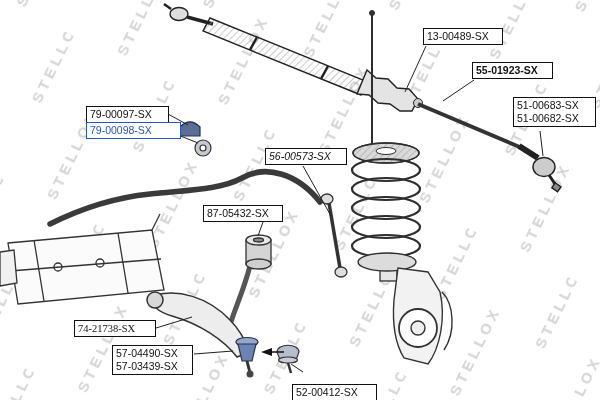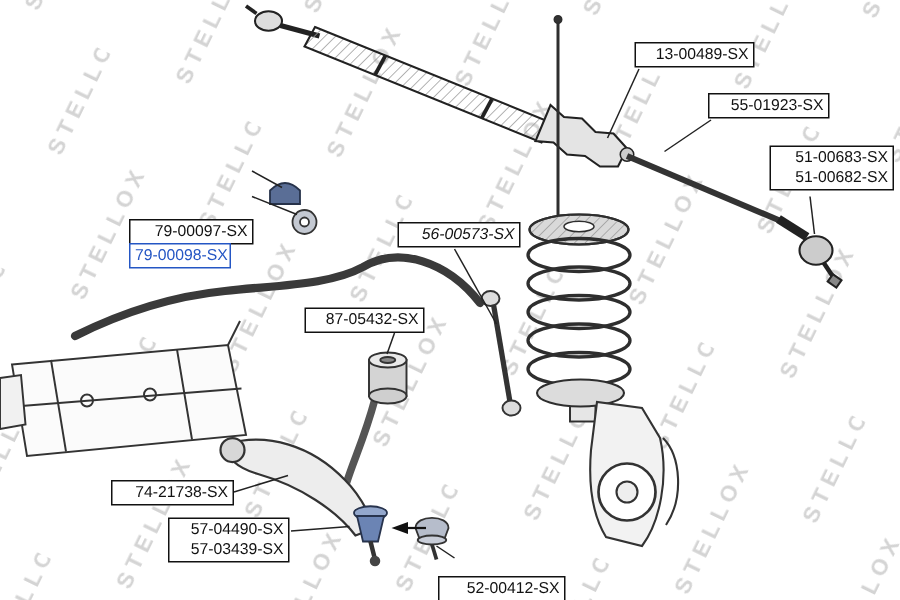--- a/index.html
+++ b/index.html
@@ -12,26 +12,26 @@
   .wm-layer, .art { position:absolute; left:0; top:0; }
   .wmtext {
     font-family:"Liberation Sans", sans-serif;
     font-weight:bold; font-size:15px; letter-spacing:4px;
     fill:#d4d4d4;
   }
   .lbl {
     position:absolute; z-index:3;
     background:#ffffff; border:1px solid #111111;
     font-size:10.5px; line-height:13px; color:#111111;
-    padding:1px 3px; text-align:right; white-space:nowrap;
+    padding:1px 3px; text-align:left; white-space:nowrap;
     cursor:pointer;
   }
   .lbl .row { display:block; }
   .lbl.blue { color:#2456c4; border-color:#2456c4; }
-  .stack { position:absolute; z-index:3;margin-top:40px; }
+  .stack { position:absolute; z-index:3; }
   .stack .lbl { position:static; display:block; }
   .stack .lbl + .lbl { margin-top:-1px; }
 </style>
 </head>
 <body>
 
 <div class="stage">
 
   <svg class="wm-layer" width="600" height="400">
     <defs>
@@ -165,47 +165,47 @@
       <line x1="156" y1="328" x2="192" y2="317"></line>
       <line x1="194" y1="354" x2="233" y2="351"></line>
       <line x1="303" y1="372" x2="291" y2="364"></line>
     </g>
   </svg>
 
   <div class="lbl" style="left:423px; top:28px; width:80px;">
     <span>13-00489-SX</span>
   </div>
 
-  <div class="lbl" style="left:472px; top:62px; width:81px;">
+  <div class="lbl" style="left:472px; top:62px; width:81px;font-weight:bold;">
     <span>55-01923-SX</span>
   </div>
 
   <div class="lbl" style="left:513px; top:97px; width:83px;">
     <span class="row">51-00683-SX</span>
     <span class="row">51-00682-SX</span>
   </div>
 
   <div class="stack" style="left:86px; top:106px;">
     <div class="lbl" style="width:83px;">
       <span>79-00097-SX</span>
     </div>
-    <div class="lbl blue" style="width:68px;">
+    <div class="lbl blue" style="width:95px;">
       <span>79-00098-SX</span>
     </div>
   </div>
 
   <div class="lbl" style="left:265px; top:148px; width:82px;font-style:italic;">
     <span>56-00573-SX</span>
   </div>
 
   <div class="lbl" style="left:203px; top:205px; width:80px;">
     <span>87-05432-SX</span>
   </div>
 
-  <div class="lbl" style="left:74px; top:320px; width:82px;">
+  <div class="lbl" style="left:74px; top:320px; width:82px;font-family:Liberation Serif, serif;">
     <span>74-21738-SX</span>
   </div>
 
   <div class="lbl" style="left:112px; top:345px; width:81px;">
     <span class="row">57-04490-SX</span>
     <span class="row">57-03439-SX</span>
   </div>
 
   <div class="lbl" style="left:292px; top:372px; width:85px;margin-top:12px;">
     <span>52-00412-SX</span>

